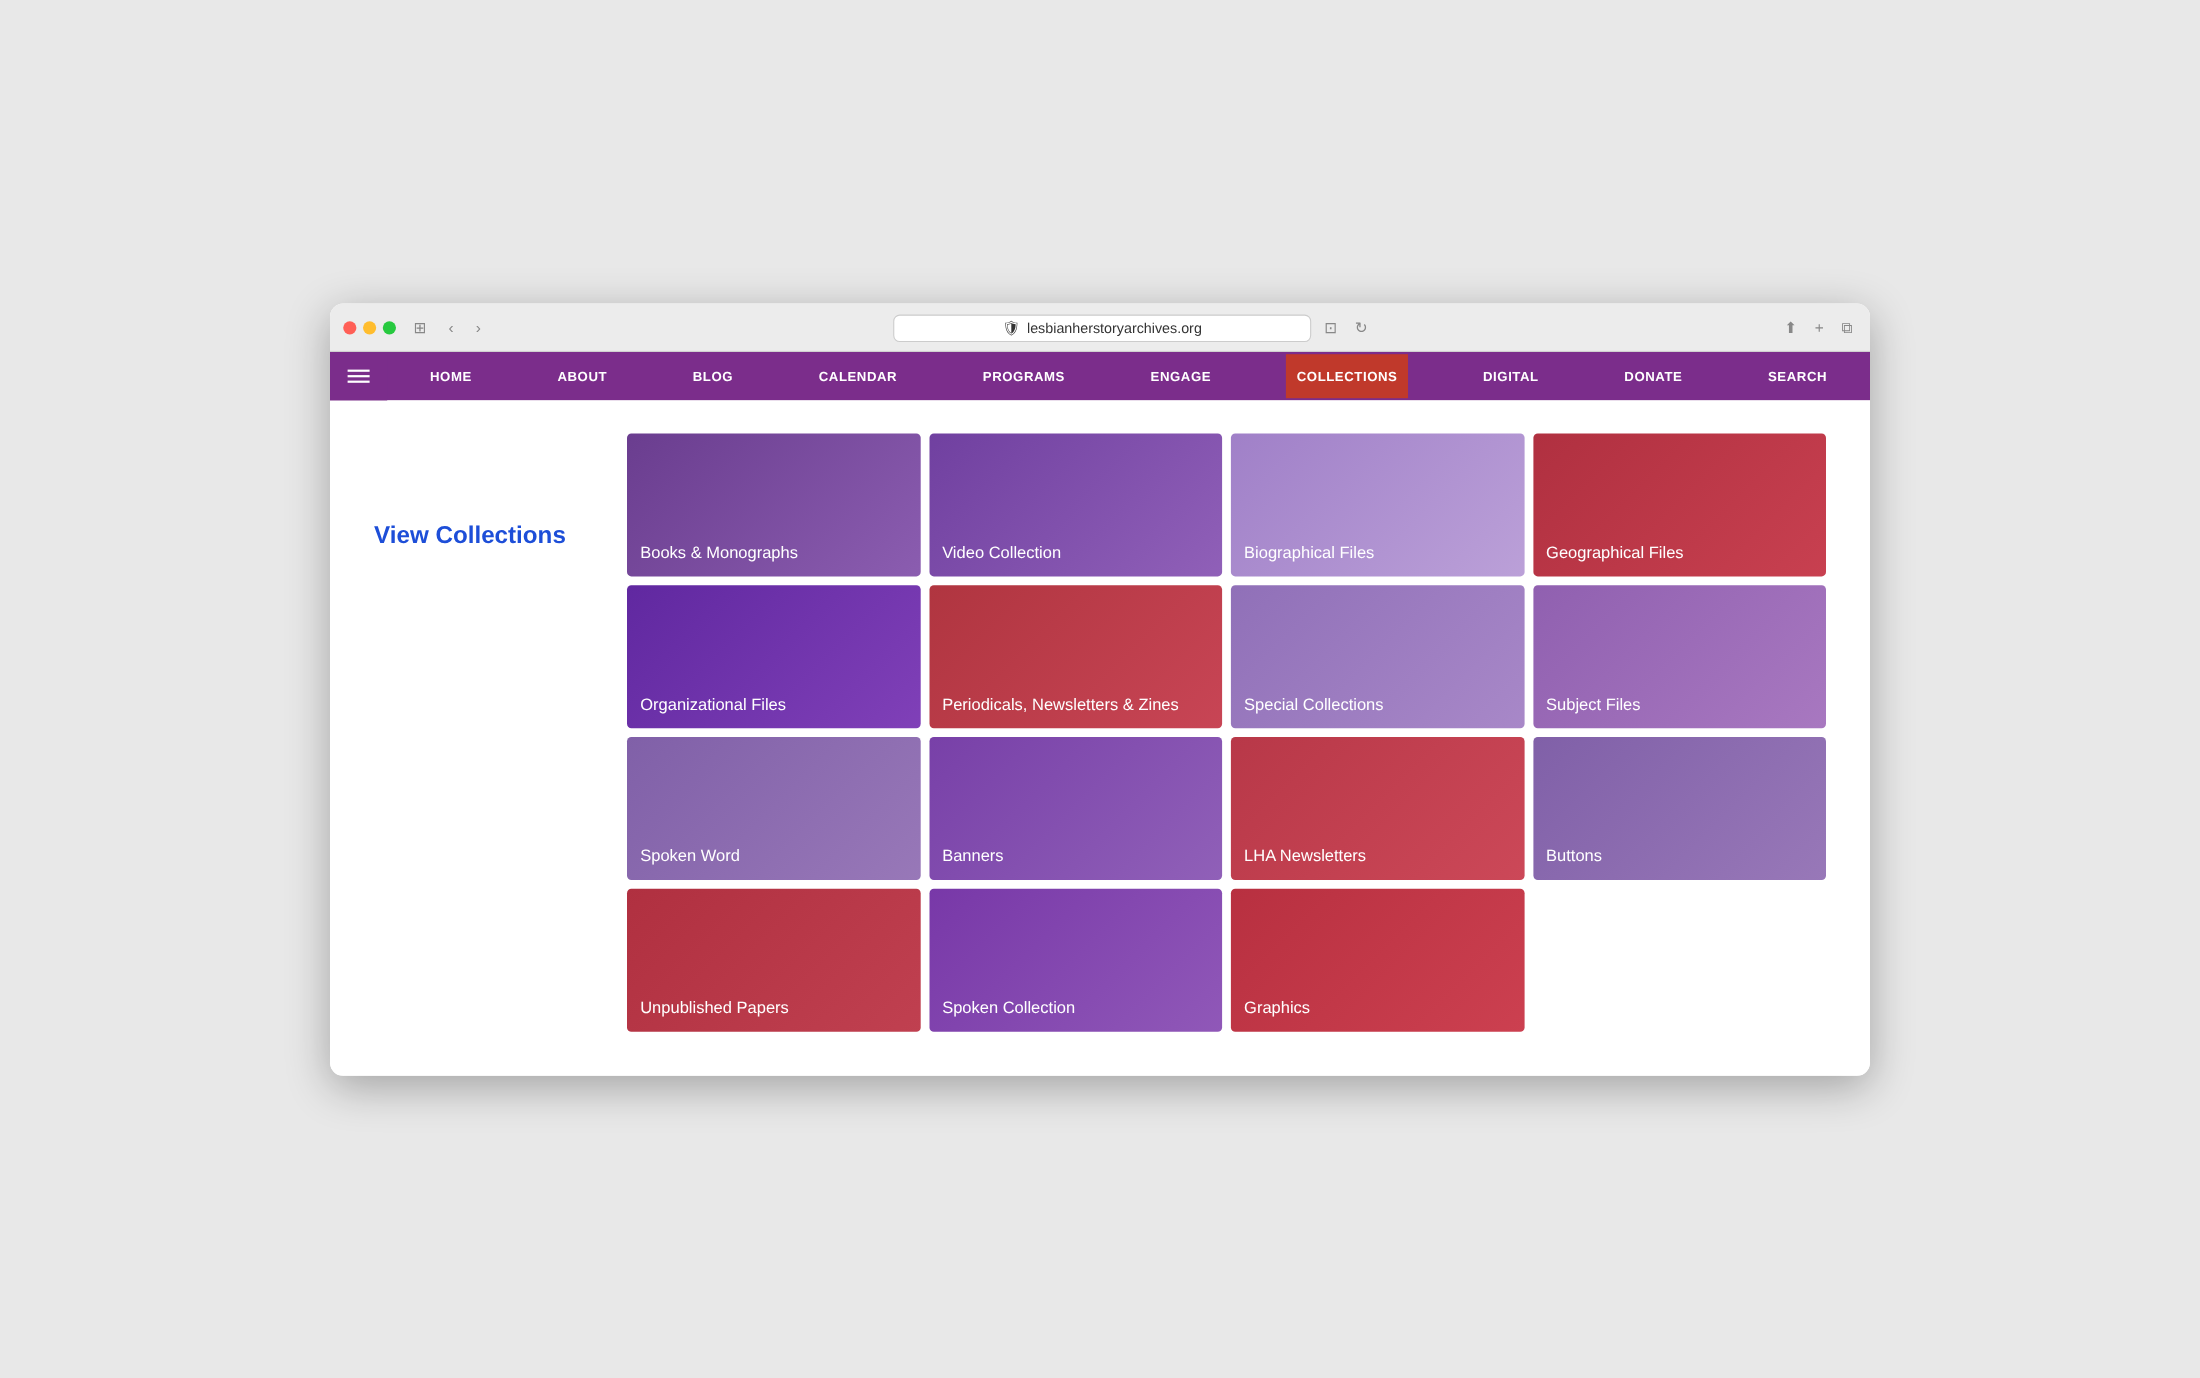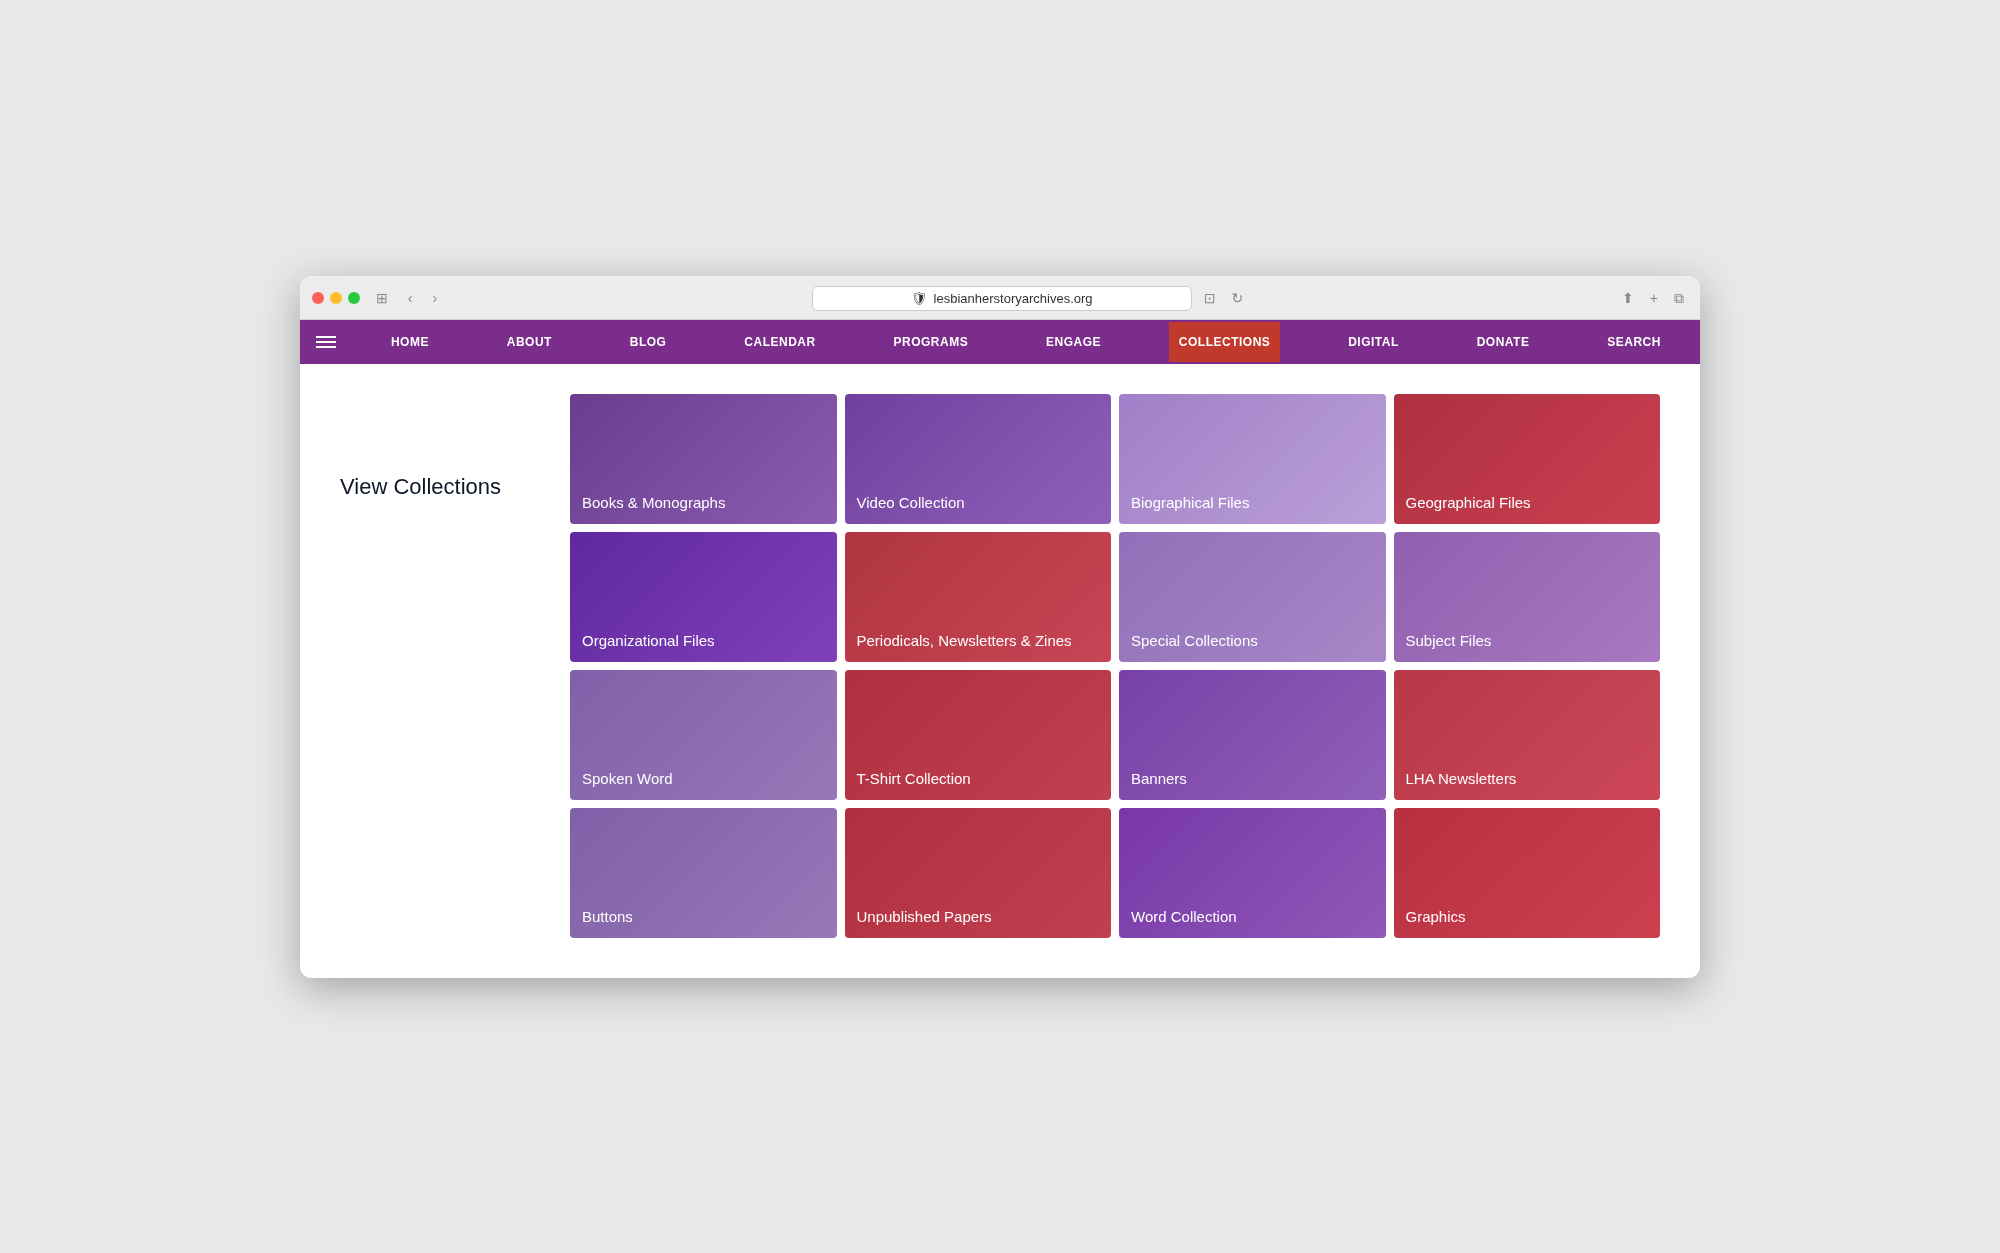--- a/index.html
+++ b/index.html
@@ -148,23 +148,23 @@
       gap: 30px;
     }
 
     .sidebar {
       width: 200px;
       flex-shrink: 0;
       padding-top: 80px;
     }
 
     .view-collections-label {
-      color: #0f172a;
+      color: #1d4ed8;
       font-size: 22px;
-      font-weight: 400;
+      font-weight: 700;
     }
 
     .grid-area {
       flex: 1;
     }
 
     .collections-grid {
       display: grid;
       grid-template-columns: repeat(4, 1fr);
       gap: 8px;
@@ -322,38 +322,35 @@
           <div class="collection-tile tile-color-purple-spc">
             <span class="tile-label">Special Collections</span>
           </div>
 
           <div class="collection-tile tile-color-purple-sub">
             <span class="tile-label">Subject Files</span>
           </div>
           <div class="collection-tile tile-color-purple-spw">
             <span class="tile-label">Spoken Word</span>
           </div>
-          <div class="collection-tile tile-color-red-tsh">
-            <span class="tile-label">T-Shirt Collection</span>
-          </div>
           <div class="collection-tile tile-color-purple-ban">
             <span class="tile-label">Banners</span>
           </div>
 
           <div class="collection-tile tile-color-red-lha">
             <span class="tile-label">LHA Newsletters</span>
           </div>
           <div class="collection-tile tile-color-purple-btn">
             <span class="tile-label">Buttons</span>
           </div>
           <div class="collection-tile tile-color-red-unp">
             <span class="tile-label">Unpublished Papers</span>
           </div>
           <div class="collection-tile tile-color-purple-pho">
-            <span class="tile-label">Word Collection</span>
+            <span class="tile-label">Spoken Collection</span>
           </div>
 
           <div class="collection-tile tile-color-red-gfx">
             <span class="tile-label">Graphics</span>
           </div>
 
         </div>
       </div>
     </div>
   </div>

